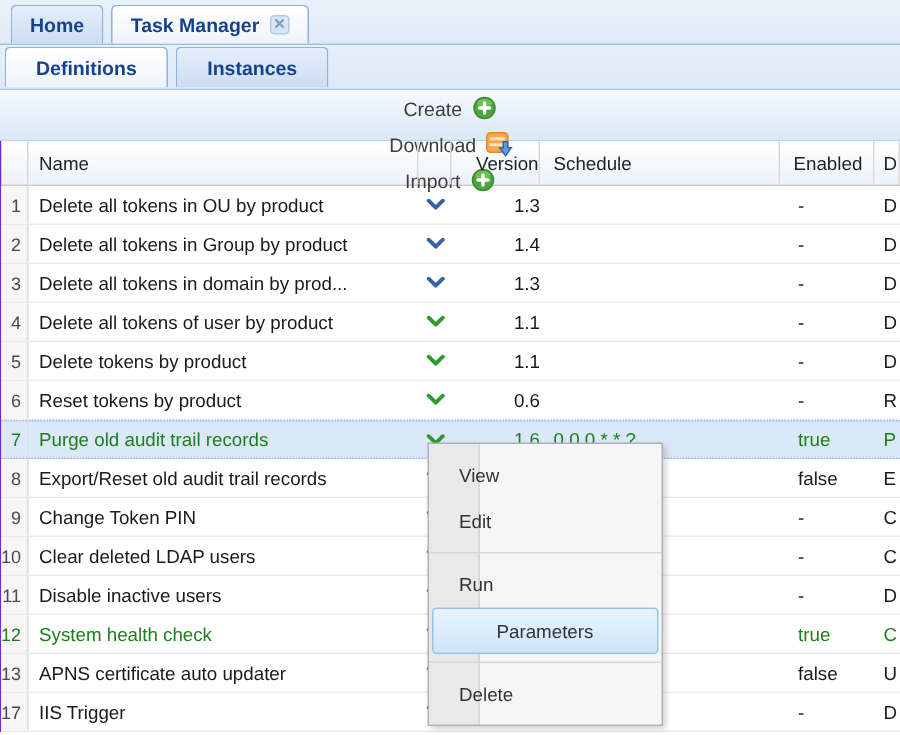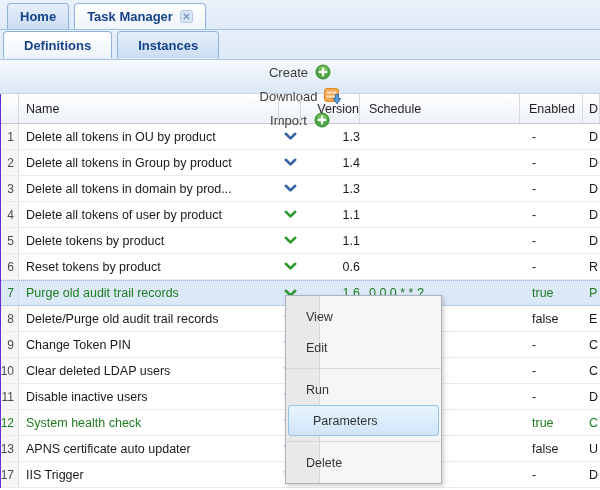--- a/index.html
+++ b/index.html
@@ -42,21 +42,21 @@
   .grow.green, .grow.green .c-num { color:#1f7d1f; }
   .grow.selected { background:#dbe8f7; border-top:1px dotted #97b3dd; border-bottom:1px dotted #97b3dd; }
   .grow.selected .c-num { background:#dbe8f7; }
   .chev { display:flex; align-items:center; }
 
   
   .menu { position:absolute; left:285px; top:295px; width:157px; border:1px solid #aab2bd;
           background:linear-gradient(to right,#e9e9e9 0,#e9e9e9 33px,#d8d8d8 33px,#d8d8d8 34px,#f6f6f6 34px);
           padding:5px 0; box-shadow:2px 2px 4px rgba(80,80,80,.25); z-index:10; }
   .mi { height:31px; display:flex; align-items:center; padding-left:20px; font-size:12.5px; color:#333; cursor:pointer; }
-  .mi.highlight { margin:0 2px; padding-left:24px; border:1px solid #97c3ea; border-radius:3px;
+  .mi.highlight { margin:0 2px; padding-left:42px; border:1px solid #97c3ea; border-radius:3px;
                   background:linear-gradient(#e8f4fd,#cfe5f9); }
   .msep { height:1px; background:#d7d7d7; margin:5px 0; }
 </style>
 </head>
 <body>
 
 <div class="tabbar-top">
   <div class="tab">
     <span>Home</span>
   </div>
@@ -234,21 +234,21 @@
           </svg>
     </div>
     <div class="cell c-version">1.6</div>
     <div class="cell c-schedule">0 0 0 * * ?</div>
     <div class="cell c-enabled">true</div>
     <div class="cell c-desc">P</div>
   </div>
       <div class="grow">
     <div class="cell c-num">8</div>
     <div class="cell c-name">
-          <span class="nm">Delete/Purge old audit trail records</span>
+          <span class="nm">Export/Reset old audit trail records</span>
         </div>
     <div class="cell c-arrow chev" style="color: rgb(46, 154, 46);">
       <svg width="13" height="9" viewBox="0 0 13 9">
             <path d="M1.8 1.8 L6.5 6.4 L11.2 1.8" fill="none" stroke="currentColor" stroke-width="2.6" stroke-linecap="round" stroke-linejoin="round"></path>
           </svg>
     </div>
     <div class="cell c-version"></div>
     <div class="cell c-schedule"></div>
     <div class="cell c-enabled">false</div>
     <div class="cell c-desc">E</div>

